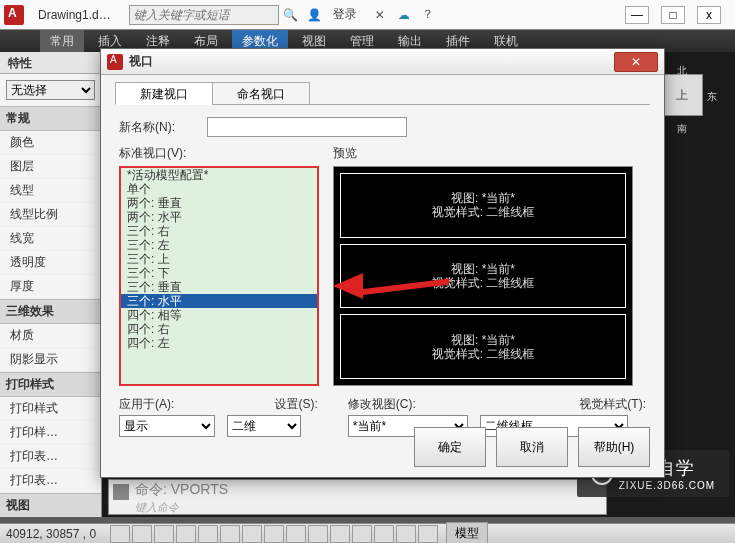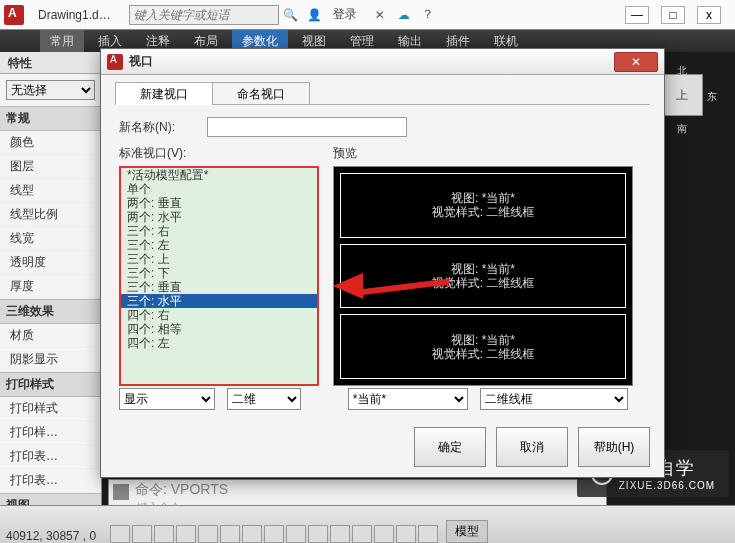--- a/index.html
+++ b/index.html
@@ -33,21 +33,21 @@
   .prop-section-hdr { background: #d9d9d9; padding: 3px 6px; border-top: 1px solid #bbb; border-bottom: 1px solid #bbb; font-weight: bold; color:#333;}
   .prop-row { padding: 3px 10px; color: #333; border-bottom: 1px solid #eee; }
   
   
   .canvas { flex: 1; background: #1a1a1a; position: relative; }
   .viewcube { position: absolute; top: 12px; right: 18px; width: 70px; height: 80px; }
   .viewcube .cube { width: 42px; height: 42px; background:#ddd; border:1px solid #888; margin: 10px auto; display:flex; align-items:center; justify-content:center; color:#444; }
   .viewcube .dir { position:absolute; color:#ccc; font-size:10px; }
   
   
-  .statusbar { position:absolute; left:0; right:0; bottom:0; height: 38px; background: linear-gradient(#e8e8e8,#cfcfcf); border-top:1px solid #888; display:flex; align-items:flex-end; padding: 0 6px; gap:4px; }
+  .statusbar { position:absolute; left:0; right:0; bottom:0; height: 20px; background: linear-gradient(#e8e8e8,#cfcfcf); border-top:1px solid #888; display:flex; align-items:center; padding: 0 6px; gap:4px; }
   .coords { color:#333; padding-right:10px; }
   .status-grid { display:flex; gap:2px; }
   .st-btn { width:20px; height:18px; border:1px solid #999; background:#ddd; }
   .model-tab { background:#ccc; padding:2px 8px; border:1px solid #999; margin-left:4px; }
   
   
   .cmdbar { position:absolute; left:108px; right:128px; bottom:28px; height: 36px; background:#f0f0f0; border:1px solid #888; }
   .cmdbar .prompt { color:#888; font-size:14px; padding:1px 26px; }
   .cmdbar .inp { color:#aaa; font-size:11px; padding:0 26px; font-style:italic; }
   .cmdbar-icon { position:absolute; left:4px; top:4px; width:16px; height:16px; background:#888; }
@@ -228,22 +228,22 @@
               <div class="item">*活动模型配置*</div>
               <div class="item">单个</div>
               <div class="item">两个: 垂直</div>
               <div class="item">两个: 水平</div>
               <div class="item">三个: 右</div>
               <div class="item">三个: 左</div>
               <div class="item">三个: 上</div>
               <div class="item">三个: 下</div>
               <div class="item">三个: 垂直</div>
               <div class="item sel">三个: 水平</div>
+              <div class="item">四个: 相等</div>
               <div class="item">四个: 右</div>
-              <div class="item">四个: 相等</div>
               <div class="item">四个: 左</div>
             </div>
         </div>
         <div class="arrow">
           <div class="arrow-body"></div>
             <div class="arrow-head"></div>
         </div>
         <div class="col" style="flex:0 0 300px;">
           <div class="group-label">预览</div>
           <div class="preview">
@@ -255,20 +255,33 @@
               <div class="pv-line">视图: *当前*</div>
               <div class="pv-line">视觉样式: 二维线框</div>
             </div>
             <div class="pv-pane-wrap">
               <div class="pv-line">视图: *当前*</div>
               <div class="pv-line">视觉样式: 二维线框</div>
             </div>
           </div>
         </div>
       </div>
+      <div class="bottom-row">
+        <div class="left-block">
+          <span class="lbl">应用于(A):</span>
+          <span style="flex:1"></span>
+          <span class="lbl">设置(S):</span>
+        </div>
+        <div style="width:14px"></div>
+        <div class="right-block">
+          <span class="lbl">修改视图(C):</span>
+          <span style="flex:1"></span>
+          <span class="lbl">视觉样式(T):</span>
+        </div>
+      </div>
       <div class="bottom-row" style="margin-top:2px;">
         <div class="left-block">
           <select style="width:96px"><option>显示</option></select>
           <select style="width:74px"><option>二维</option></select>
         </div>
         <div style="width:14px"></div>
         <div class="right-block">
           <select style="width:120px"><option>*当前*</option></select>
           <select style="width:148px"><option>二维线框</option></select>
         </div>

